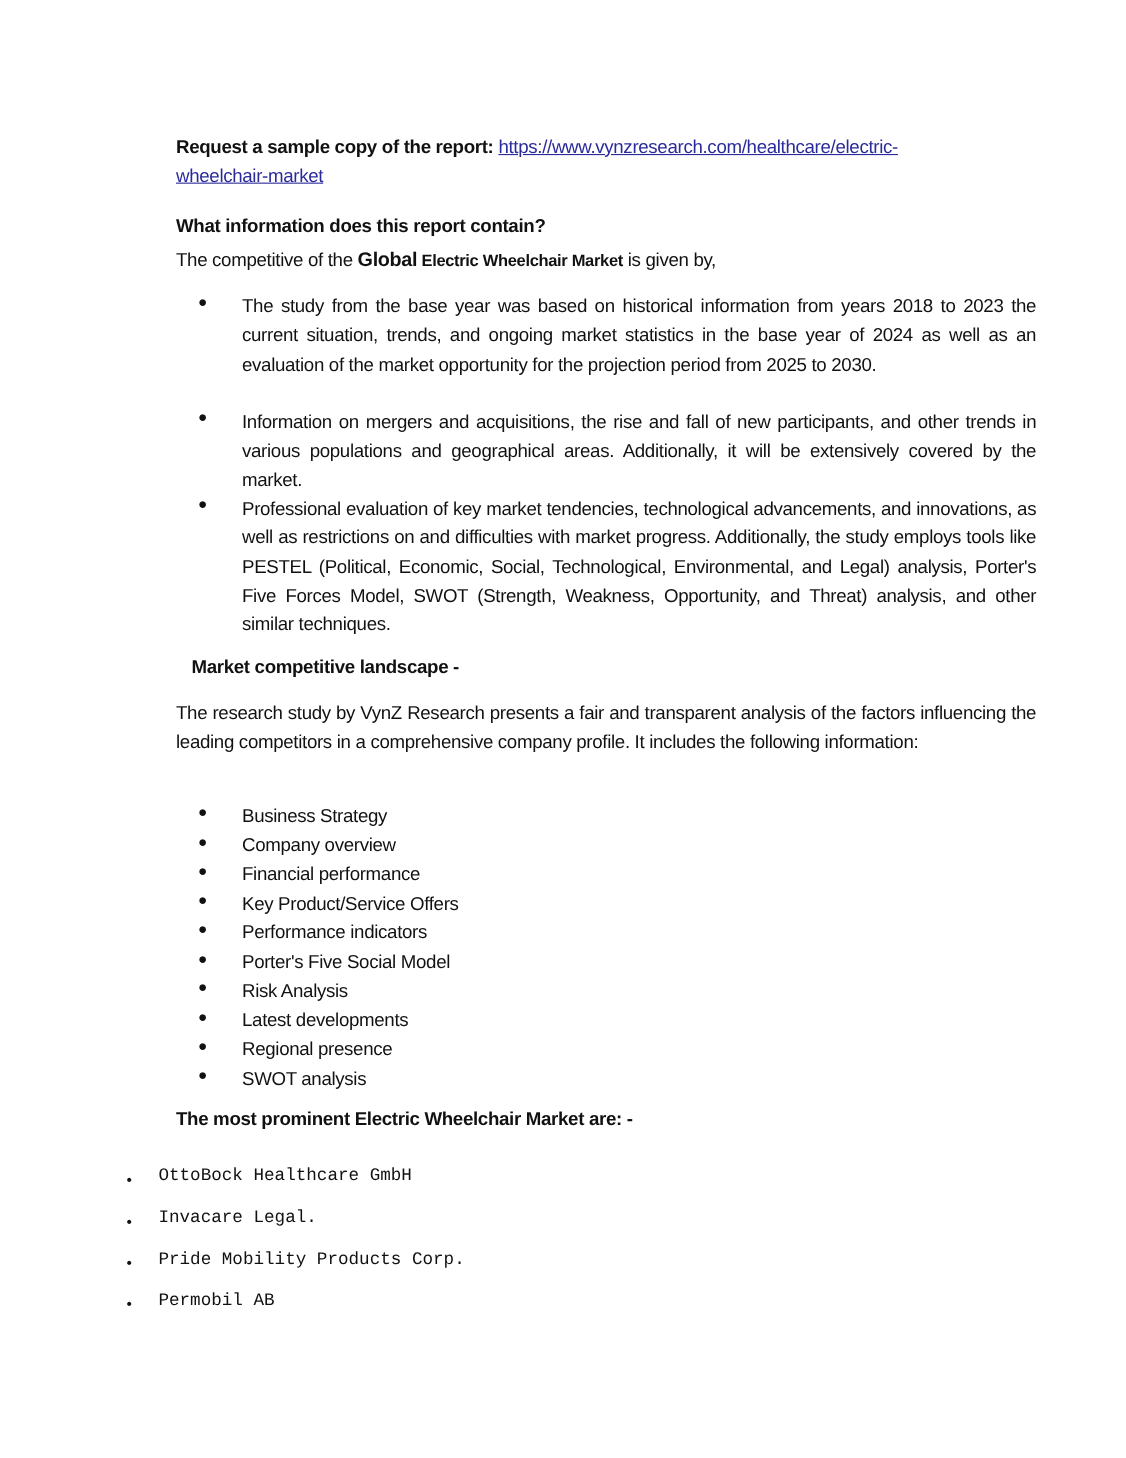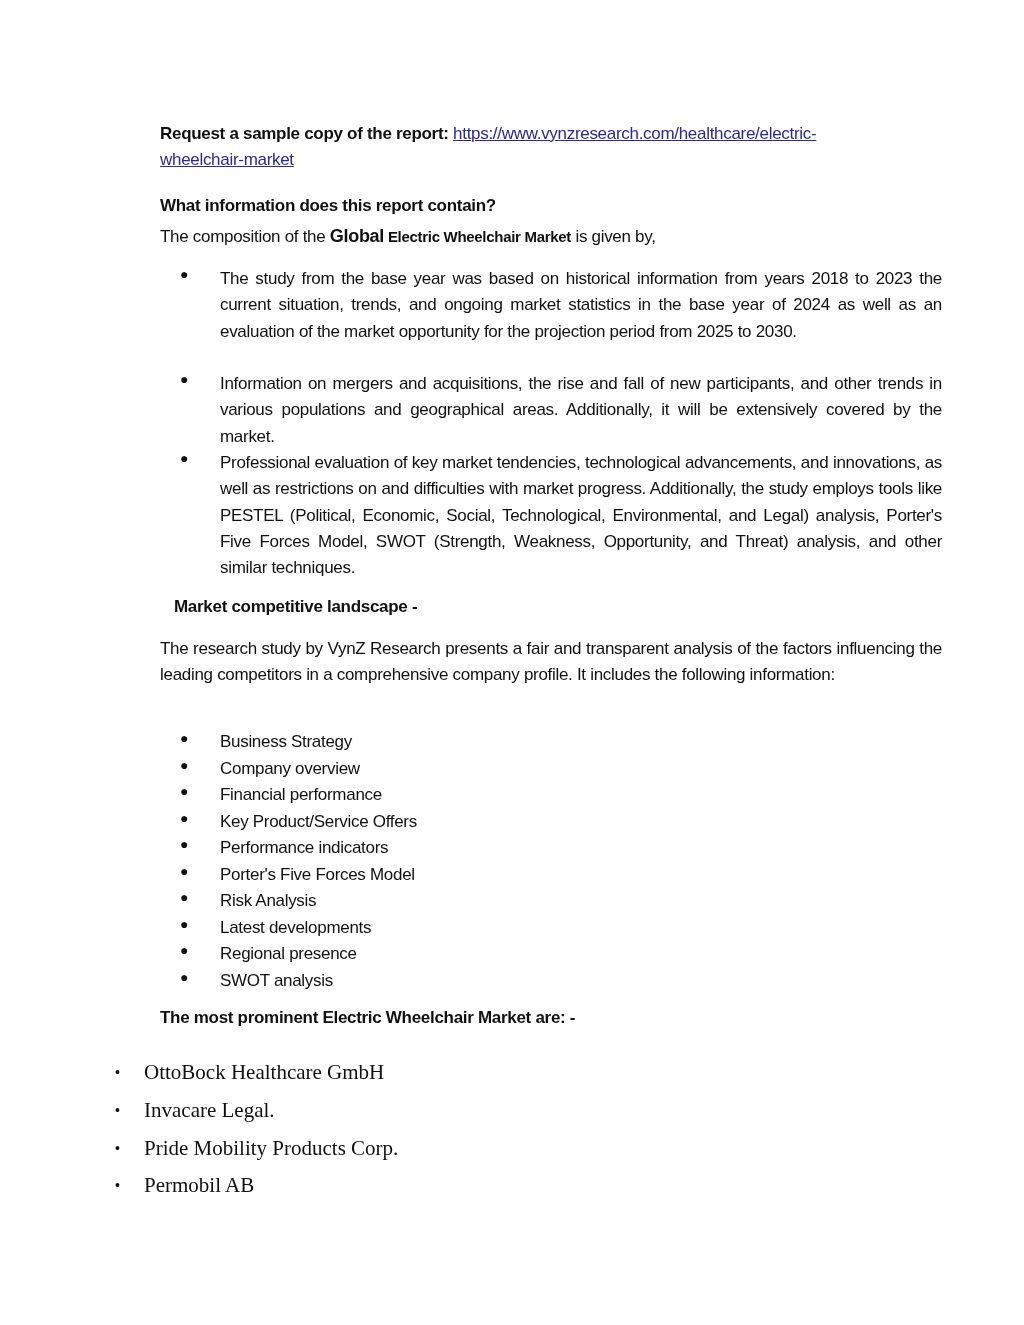--- a/index.html
+++ b/index.html
@@ -11,36 +11,36 @@
   a.link { color: #2a2a9a; text-decoration: underline; }
   .just { text-align: justify; text-align-last: left; }
   .bul-item { position: absolute; left: 0; width: 782px; }
   .bul-dot { position: absolute; left: 20px; font-size: 14px; }
   .bul-text { position: absolute; left: 60px; width: 722px; line-height: 26.3px; }
   .simple-item { position: absolute; left: 0; height: 26px; }
   .simple-item .bul-dot { top: 1px; }
   .simple-item .bul-text { top: 0; white-space: nowrap; }
   .comp-item { position: absolute; left: -6px; height: 30px; }
   .comp-dot { position: absolute; left: 0; top: 4px; font-size: 14px; }
-  .comp-text { position: absolute; left: 29px; top: 0; font-size: 21px; white-space: nowrap; font-family: Liberation Serif, serif; }
+  .comp-text { position: absolute; left: 29px; top: 0; font-size: 16px; white-space: nowrap; font-family: Liberation Mono, monospace; }
 </style>
 </head>
 <body>
 
 <div class="page">
 
   <div class="abs cal" style="top:121px; left:0; width:782px; line-height:26px;">
     <span class="bold">Request a sample copy of the report:</span>
     <a class="link" href="#"><span>https://www.vynzresearch.com/healthcare/electric-</span><br><span>wheelchair-market</span></a>
   </div>
 
   <div class="abs cal bold" style="top:196px; left:0;">What information does this report contain?</div>
 
   <div class="abs cal" style="top:226px; left:0; white-space:nowrap;">
-    <span>The composition of the </span><span class="bold" style="font-size:18px;">Global</span><span class="bold" style="font-size:15px;"> Electric Wheelchair Market</span><span> is given by,</span>
+    <span>The competitive of the </span><span class="bold" style="font-size:18px;">Global</span><span class="bold" style="font-size:15px;"> Electric Wheelchair Market</span><span> is given by,</span>
   </div>
 
   <div class="bul-item cal" style="top:266px;">
     <span class="bul-dot">●</span>
     <div class="bul-text just">The study from the base year was based on historical information from years 2018 to 2023 the current situation, trends, and ongoing market statistics in the base year of 2024 as well as an evaluation of the market opportunity for the projection period from 2025 to 2030.</div>
   </div>
   <div class="bul-item cal" style="top:371px;">
     <span class="bul-dot">●</span>
     <div class="bul-text just">Information on mergers and acquisitions, the rise and fall of new participants, and other trends in various populations and geographical areas. Additionally, it will be extensively covered by the market.</div>
   </div>
@@ -67,21 +67,21 @@
   <div class="simple-item cal" style="top:808.5px;">
     <span class="bul-dot">●</span>
     <span class="bul-text">Key Product/Service Offers</span>
   </div>
   <div class="simple-item cal" style="top:835px;">
     <span class="bul-dot">●</span>
     <span class="bul-text">Performance indicators</span>
   </div>
   <div class="simple-item cal" style="top:861.5px;">
     <span class="bul-dot">●</span>
-    <span class="bul-text">Porter's Five Forces Model</span>
+    <span class="bul-text">Porter's Five Social Model</span>
   </div>
   <div class="simple-item cal" style="top:888px;">
     <span class="bul-dot">●</span>
     <span class="bul-text">Risk Analysis</span>
   </div>
   <div class="simple-item cal" style="top:914.5px;">
     <span class="bul-dot">●</span>
     <span class="bul-text">Latest developments</span>
   </div>
   <div class="simple-item cal" style="top:941px;">

